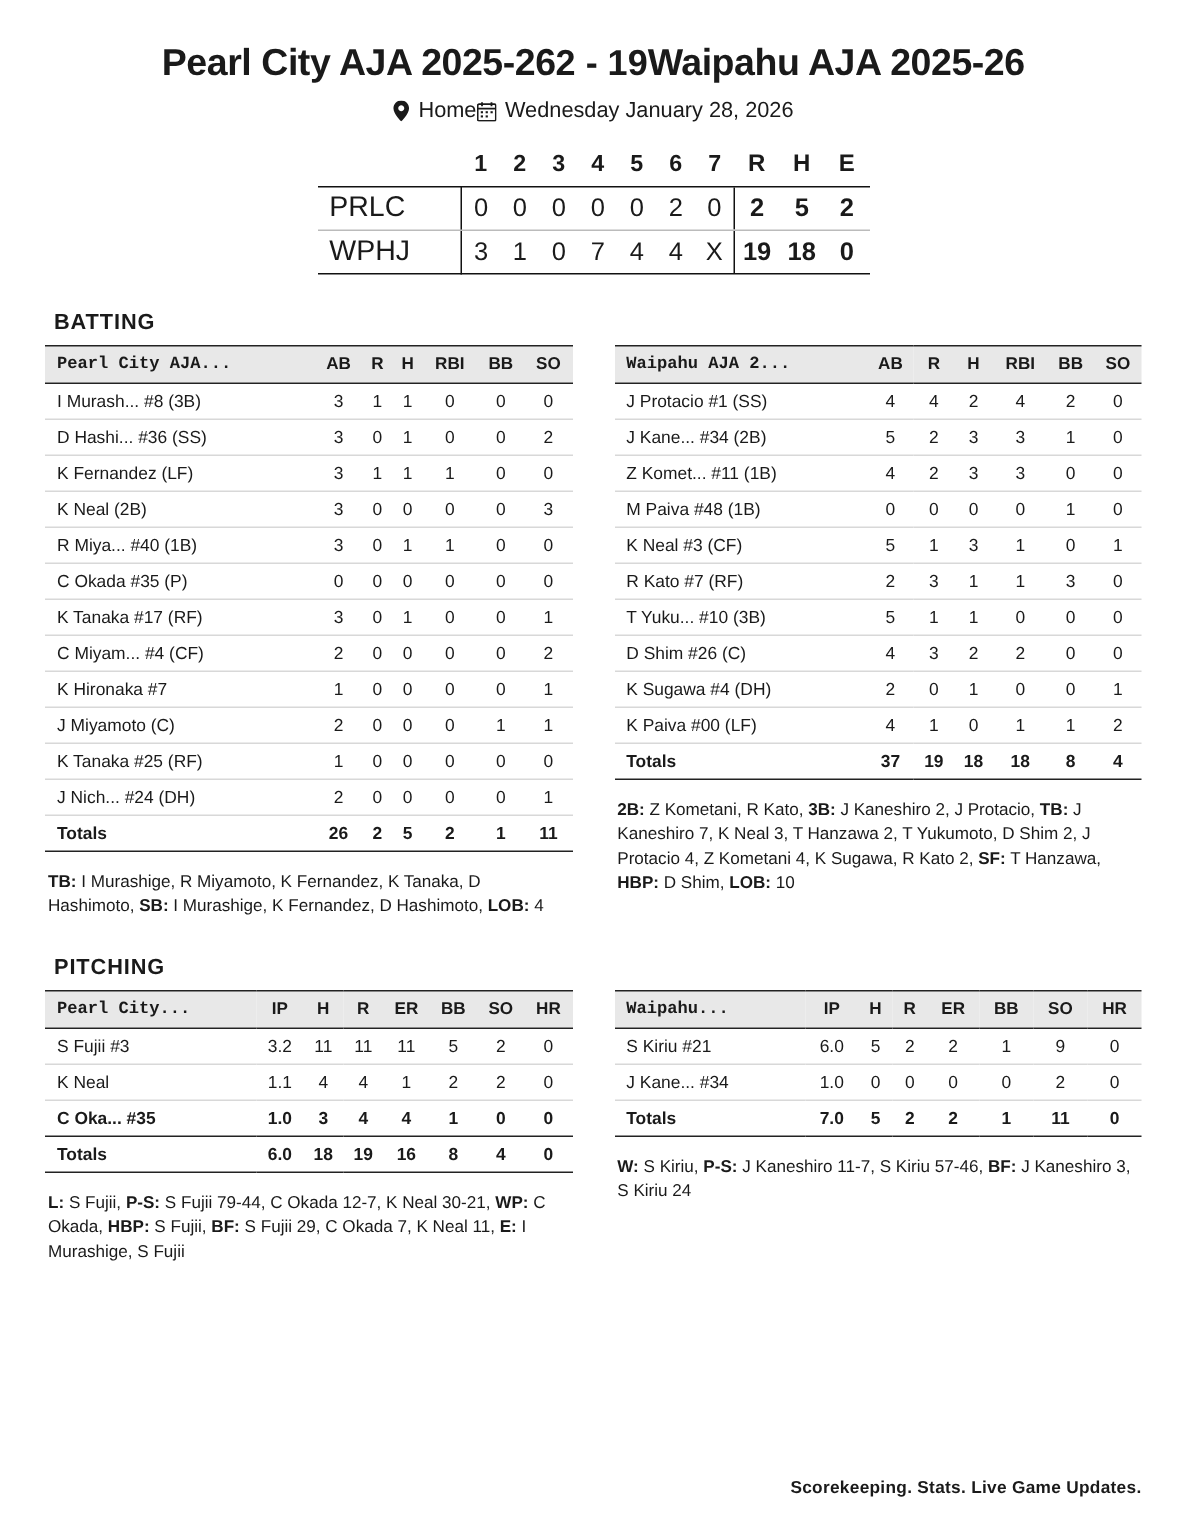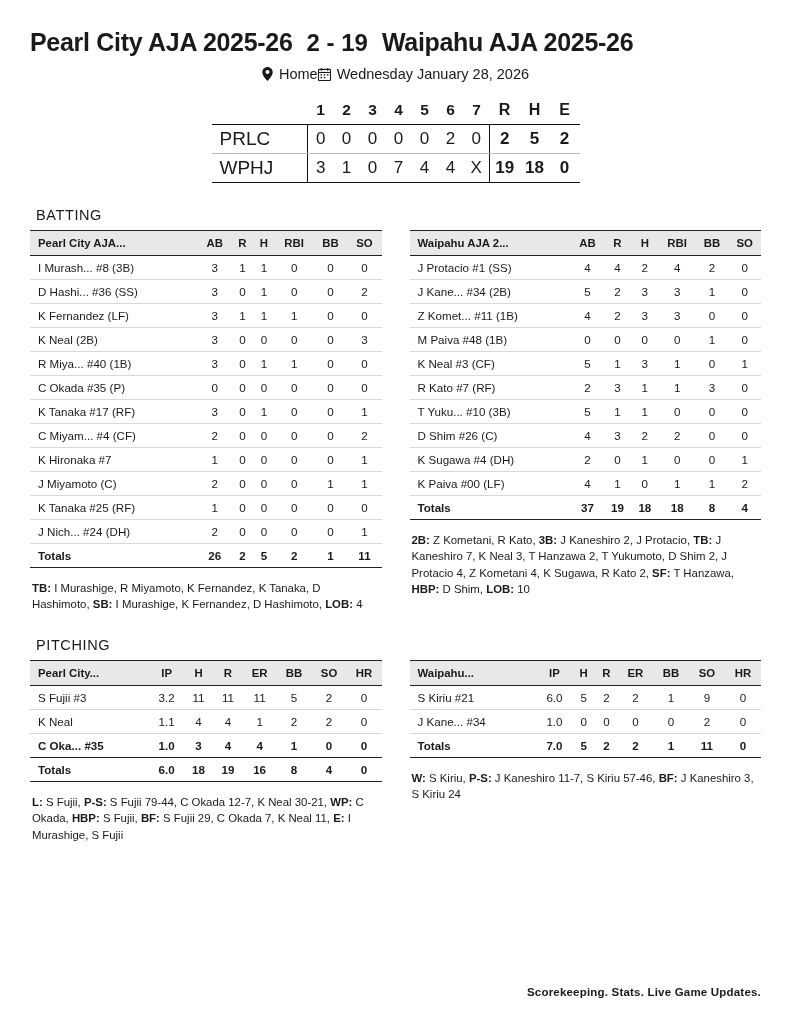--- a/index.html
+++ b/index.html
@@ -13,21 +13,21 @@
     width: 791px;
     height: 1024px;
     position: relative;
     padding: 22px 30px 0 30px;
     background: #fff;
   }
   
   .title-row {
     display: flex;
     align-items: center;
-    gap: 14px;
+    justify-content: center;
     font-size: 26px;
     font-weight: bold;
     letter-spacing: -0.3px;
     margin-top: 6px;
   }
   .team-name { font-size: 25px; font-weight: bold; }
   .score-sep { font-size: 24px; font-weight: bold; letter-spacing: 0px; }
   .meta-row {
     display: flex;
     align-items: center;
@@ -76,21 +76,21 @@
   table.linescore tbody td.inn { font-size: 17px; }
   table.linescore tbody td.rhe {
     font-weight: bold;
     font-size: 17px;
   }
   table.linescore td.sep-left { border-left: 1px solid #111; }
 
   
   .section-head {
     font-size: 14.5px;
-    font-weight: normal;
+    font-weight: bold;
     letter-spacing: 0.6px;
     margin: 24px 0 7px 6px;
   }
 
   
   .cols {
     display: flex;
     gap: 28px;
   }
   .col { flex: 1 1 0; min-width: 0; }
@@ -103,20 +103,21 @@
     background: #e8e8e8;
     font-weight: bold;
     font-size: 11.4px;
     padding: 6px 3px;
     border-top: 1px solid #222;
     border-bottom: 1px solid #222;
   }
   table.box thead th.nm {
     text-align: left;
     padding-left: 8px;
+    font-family: Liberation Mono, monospace;
   }
   table.box tbody td {
     padding: 5px 3px;
     text-align: center;
     border-bottom: 1px solid #d8d8d8;
     font-size: 11.6px;
     white-space: nowrap;
   }
   table.box tbody td.nm {
     text-align: left;

